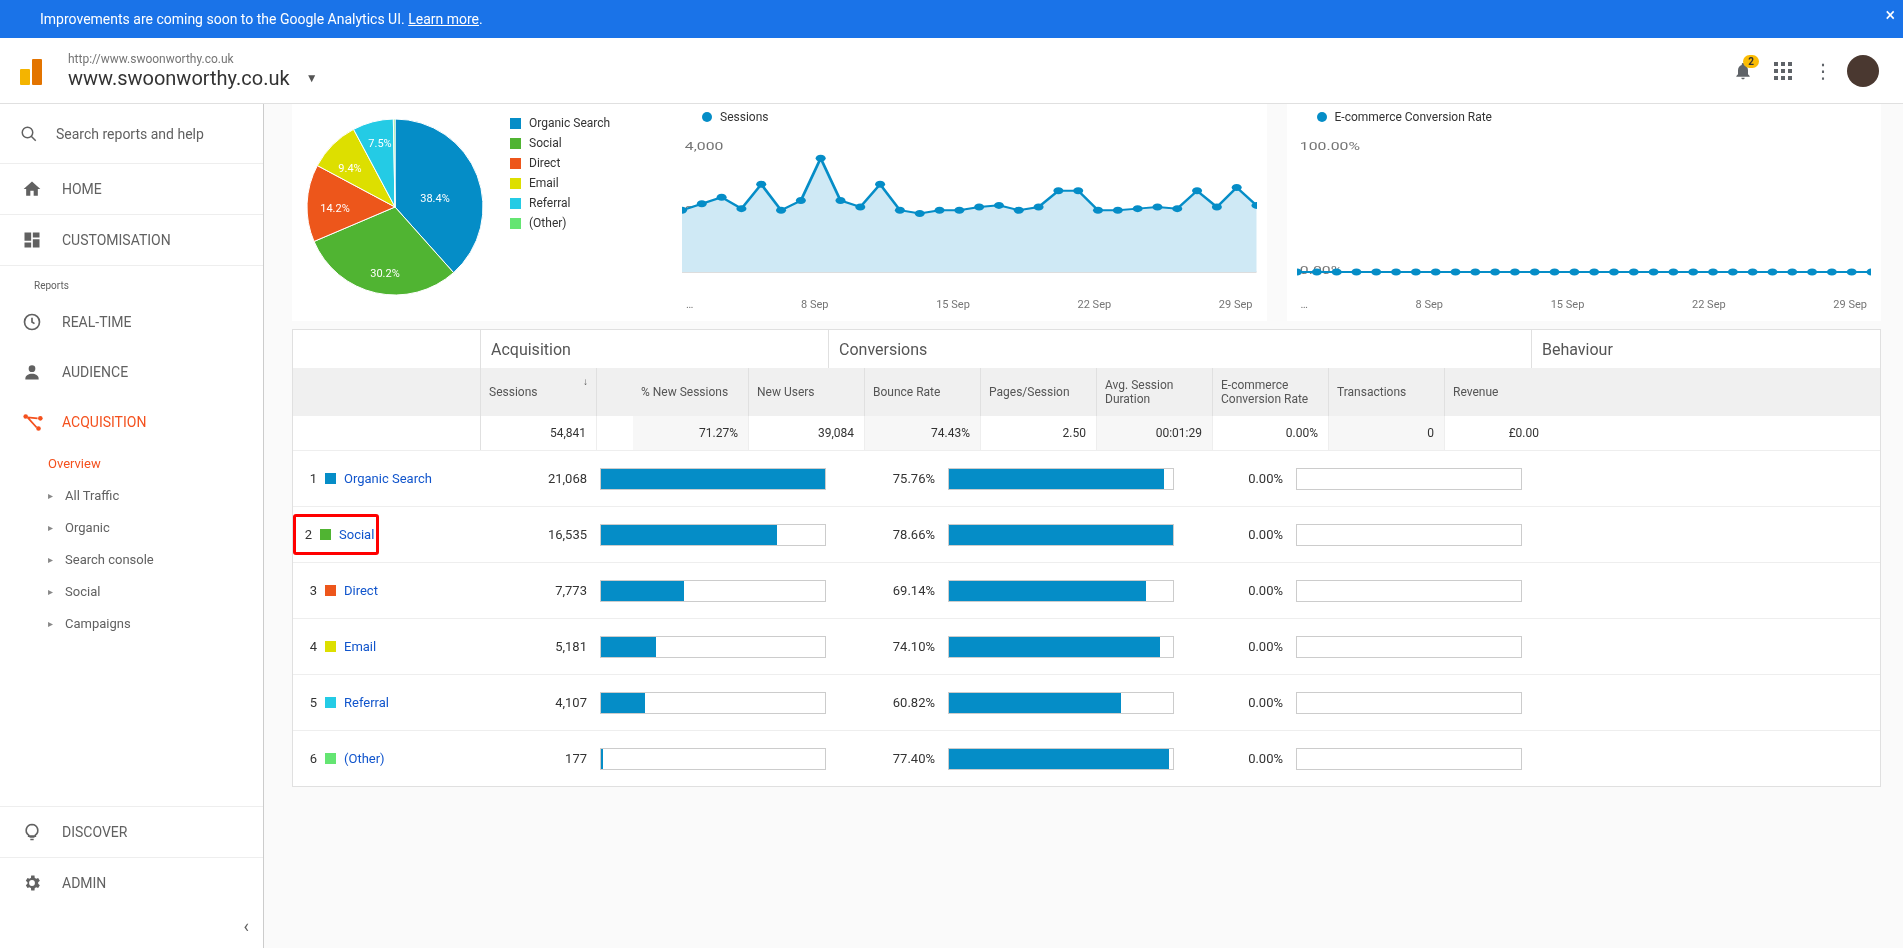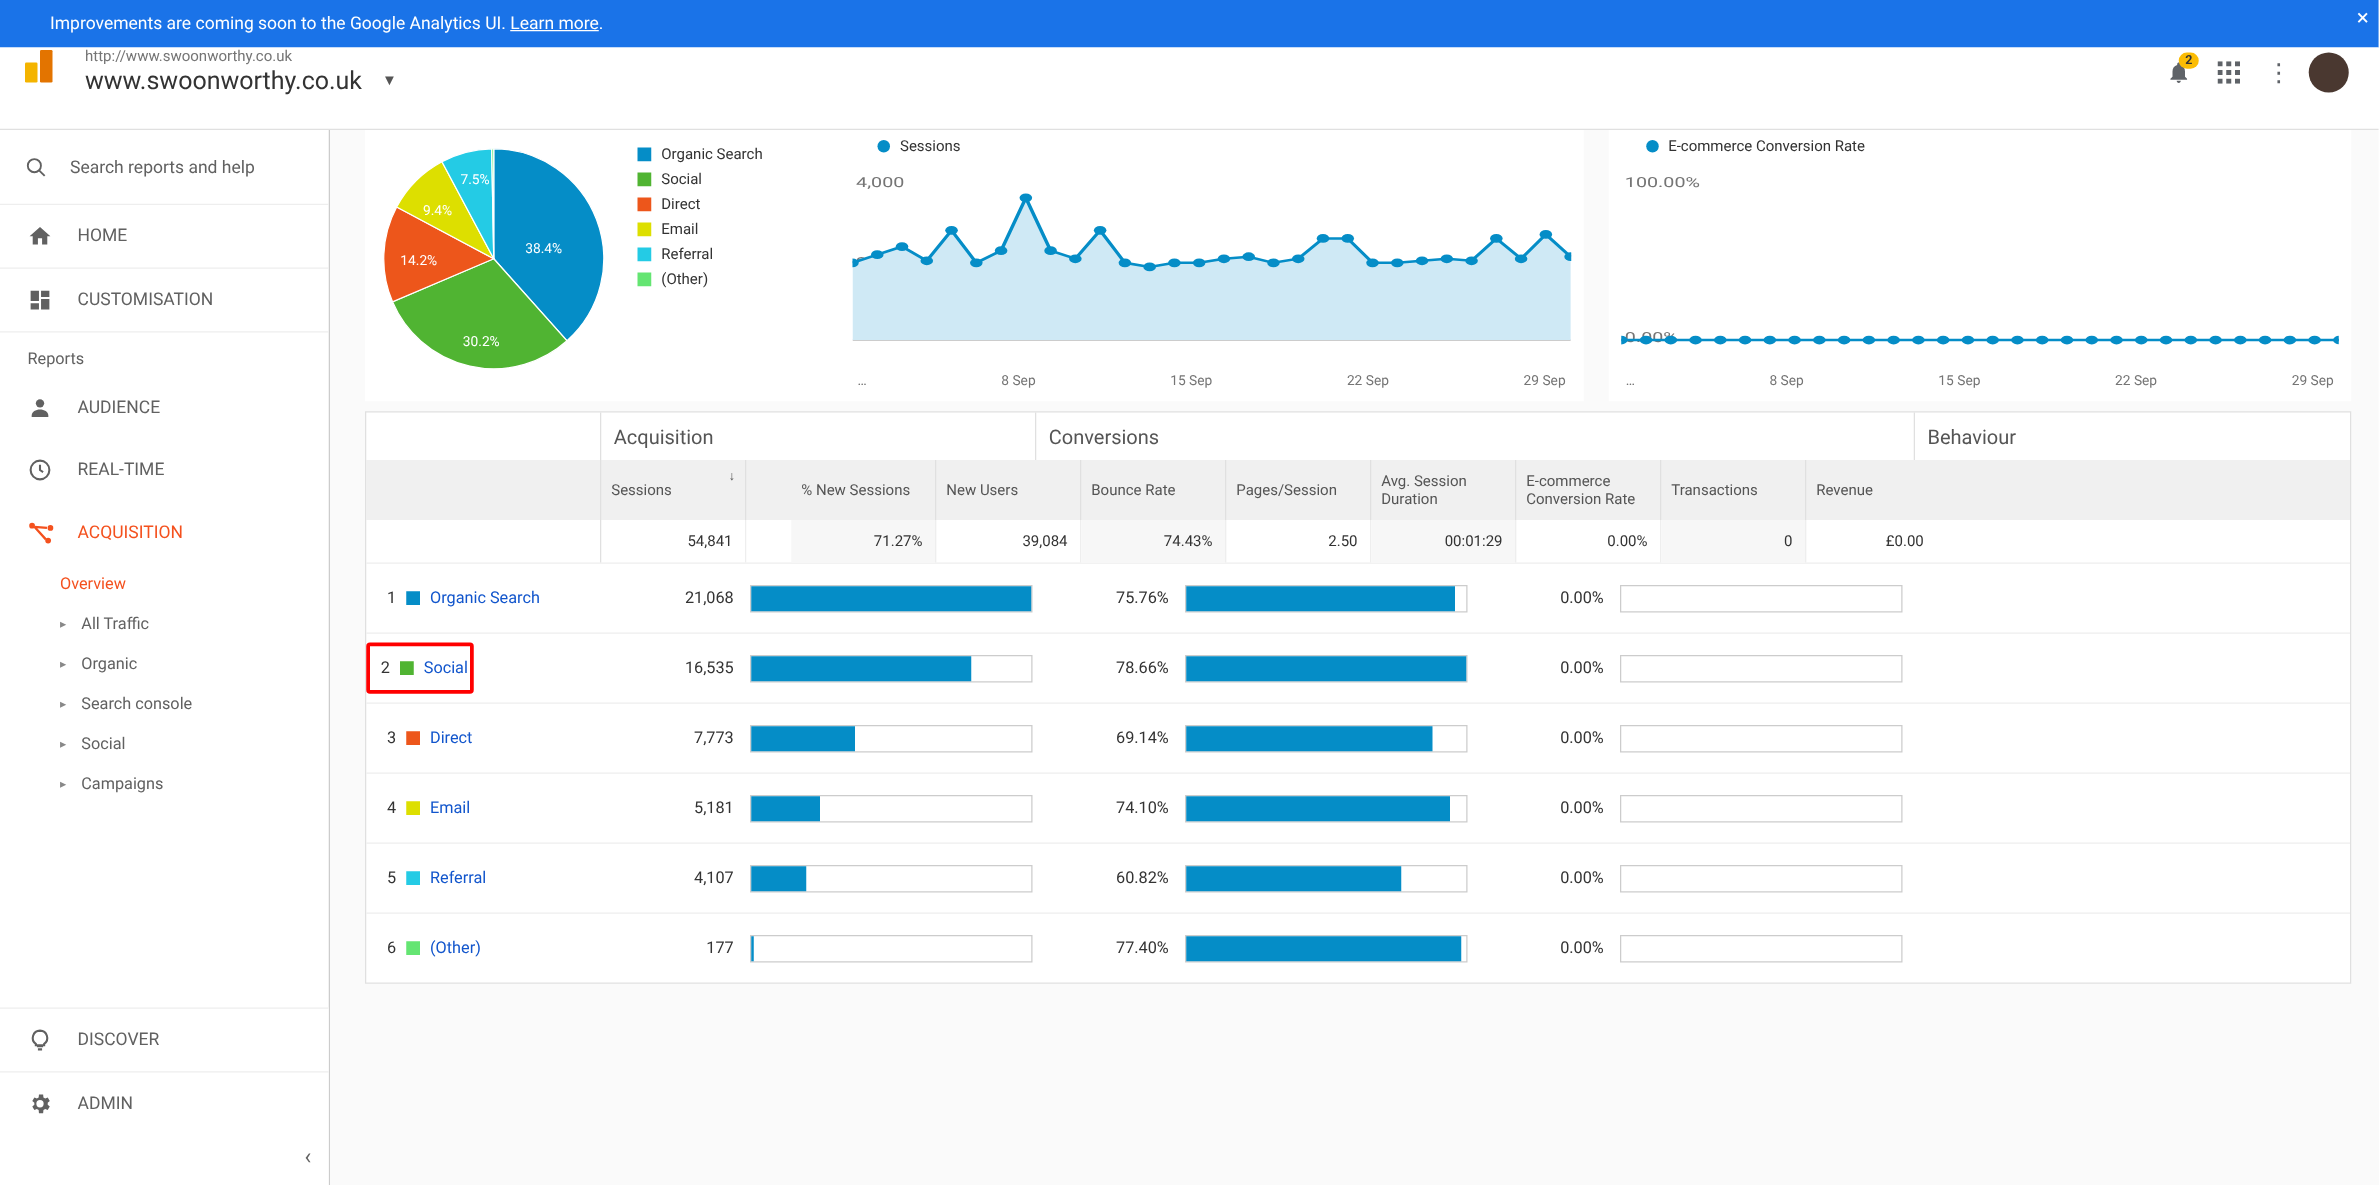--- a/index.html
+++ b/index.html
@@ -2,40 +2,40 @@
 <html><head>
 <meta charset="utf-8">
 <style>
 * { box-sizing: border-box; margin: 0; padding: 0; }
 body { font-family: Roboto, Arial, sans-serif; font-size: 13px; color: #333; overflow: hidden; background:#fff; }
 
 .banner { background:#1a73e8; color:#fff; height:38px; display:flex; align-items:center; padding:0 40px; font-size:14px; }
 .banner a { color:#fff; text-decoration:underline; }
 .banner-close { position:absolute; right:8px; top:4px; color:#fff; font-size:18px; cursor:pointer; }
 
-.header { height:66px; border-bottom:1px solid #e0e0e0; display:flex; align-items:flex-start; padding:0 20px; background:#fff; }
+.header { height:66px; border-bottom:1px solid #e0e0e0; display:flex; align-items:center; padding:0 20px; background:#fff; }
 .logo { width:28px; height:28px; margin-right:20px; position:relative; }
 .logo-bar1 { position:absolute; width:10px; height:16px; background:#f4b400; bottom:0; left:0; border-radius:1px; }
 .logo-bar2 { position:absolute; width:10px; height:26px; background:#e37400; bottom:0; left:12px; border-radius:1px; }
 .site-block { display:flex; flex-direction:column; }
 .site-url { font-size:12px; color:#757575; }
 .site-name { font-size:20px; color:#333; display:flex; align-items:center; gap:16px; }
 .spacer { flex:1; }
 .icon-btn { width:40px; height:40px; display:flex; align-items:center; justify-content:center; color:#5f6368; cursor:pointer; position:relative; font-size:20px; }
 .bell-badge { position:absolute; top:4px; right:4px; background:#fbbc04; color:#333; font-size:10px; font-weight:bold; border-radius:8px; padding:1px 5px; }
 .avatar { width:32px; height:32px; border-radius:50%; background:#4a3830; }
 
 .app { display:flex; height:844px; }
 .sidebar { width:264px; border-right:1px solid #ccc; background:#fff; position:relative; overflow:hidden; }
 .search-row { display:flex; align-items:center; height:60px; padding:0 20px; color:#616161; border-bottom:1px solid #eee; gap:18px; font-size:14px;}
 .search-icn { font-size:18px; color:#616161; }
 .nav-item { display:flex; align-items:center; height:50px; padding:0 22px; gap:20px; color:#616161; font-size:14px; cursor:pointer; }
 .nav-item .icn { width:20px; text-align:center; font-size:18px; }
 .nav-sep { height:1px; background:#eee; }
-.reports-lbl { padding:14px 22px 6px 22px; color:#616161; font-size:13px; }
+.reports-lbl { padding:14px 22px 6px 34px; color:#616161; font-size:10px; }
 .nav-item.active { color:#f4511e; }
 .nav-item.active .icn { color:#f4511e; }
 .sub-item { display:flex; align-items:center; height:32px; padding-left:48px; color:#616161; font-size:13px; cursor:pointer; gap:12px;}
 .sub-item.active { color:#f4511e; }
 .chev { font-size:10px; color:#888; }
 .collapse { position:absolute; bottom:12px; right:14px; color:#616161; font-size:18px; cursor:pointer; }
 .bottom-nav { position:absolute; bottom:0; left:0; right:0; border-top:1px solid #eee; background:#fff;}
 
 .content { flex:1; overflow:auto; background:#fafafa; padding:0 22px 0 28px; }
 .cards { display:flex; gap:0; margin-bottom:8px; }
@@ -159,35 +159,35 @@
       <svg width="20" height="20" viewBox="0 0 24 24" fill="#616161">
             <path d="M3 3h8v10H3zM13 3h8v6h-8zM13 11h8v10h-8zM3 15h8v6H3z"></path>
           </svg>
     </span>
         <span>CUSTOMISATION</span>
       </div>
     <div class="nav-sep"></div>
     <div class="reports-lbl">Reports</div>
     <div class="nav-item">
         <span class="icn">
+      <svg width="20" height="20" viewBox="0 0 24 24" fill="none" stroke="#616161" stroke-width="2">
+            <circle cx="12" cy="12" r="9"></circle>
+            <path d="M12 7v5l3 2"></path>
+          </svg>
+    </span>
+        <span>REAL-TIME</span>
+      </div>
+    <div class="nav-item">
+        <span class="icn">
       <svg width="20" height="20" viewBox="0 0 24 24" fill="#616161">
             <circle cx="12" cy="8" r="4"></circle>
             <path d="M4 20c0-4 4-6 8-6s8 2 8 6v1H4z"></path>
           </svg>
     </span>
         <span>AUDIENCE</span>
-      </div>
-    <div class="nav-item">
-        <span class="icn">
-      <svg width="20" height="20" viewBox="0 0 24 24" fill="none" stroke="#616161" stroke-width="2">
-            <circle cx="12" cy="12" r="9"></circle>
-            <path d="M12 7v5l3 2"></path>
-          </svg>
-    </span>
-        <span>REAL-TIME</span>
       </div>
     <div class="nav-item active">
         <span class="icn">
       <svg width="22" height="20" viewBox="0 0 24 20" fill="none" stroke="#f4511e" stroke-width="2">
             <circle cx="4" cy="4" r="2.5" fill="#f4511e" stroke="none"></circle>
             <circle cx="20" cy="6" r="2.5" fill="#f4511e" stroke="none"></circle>
             <circle cx="18" cy="17" r="2.5" fill="#f4511e" stroke="none"></circle>
             <path d="M6 5 L17 6 M6 5 L16 16"></path>
           </svg>
     </span>

